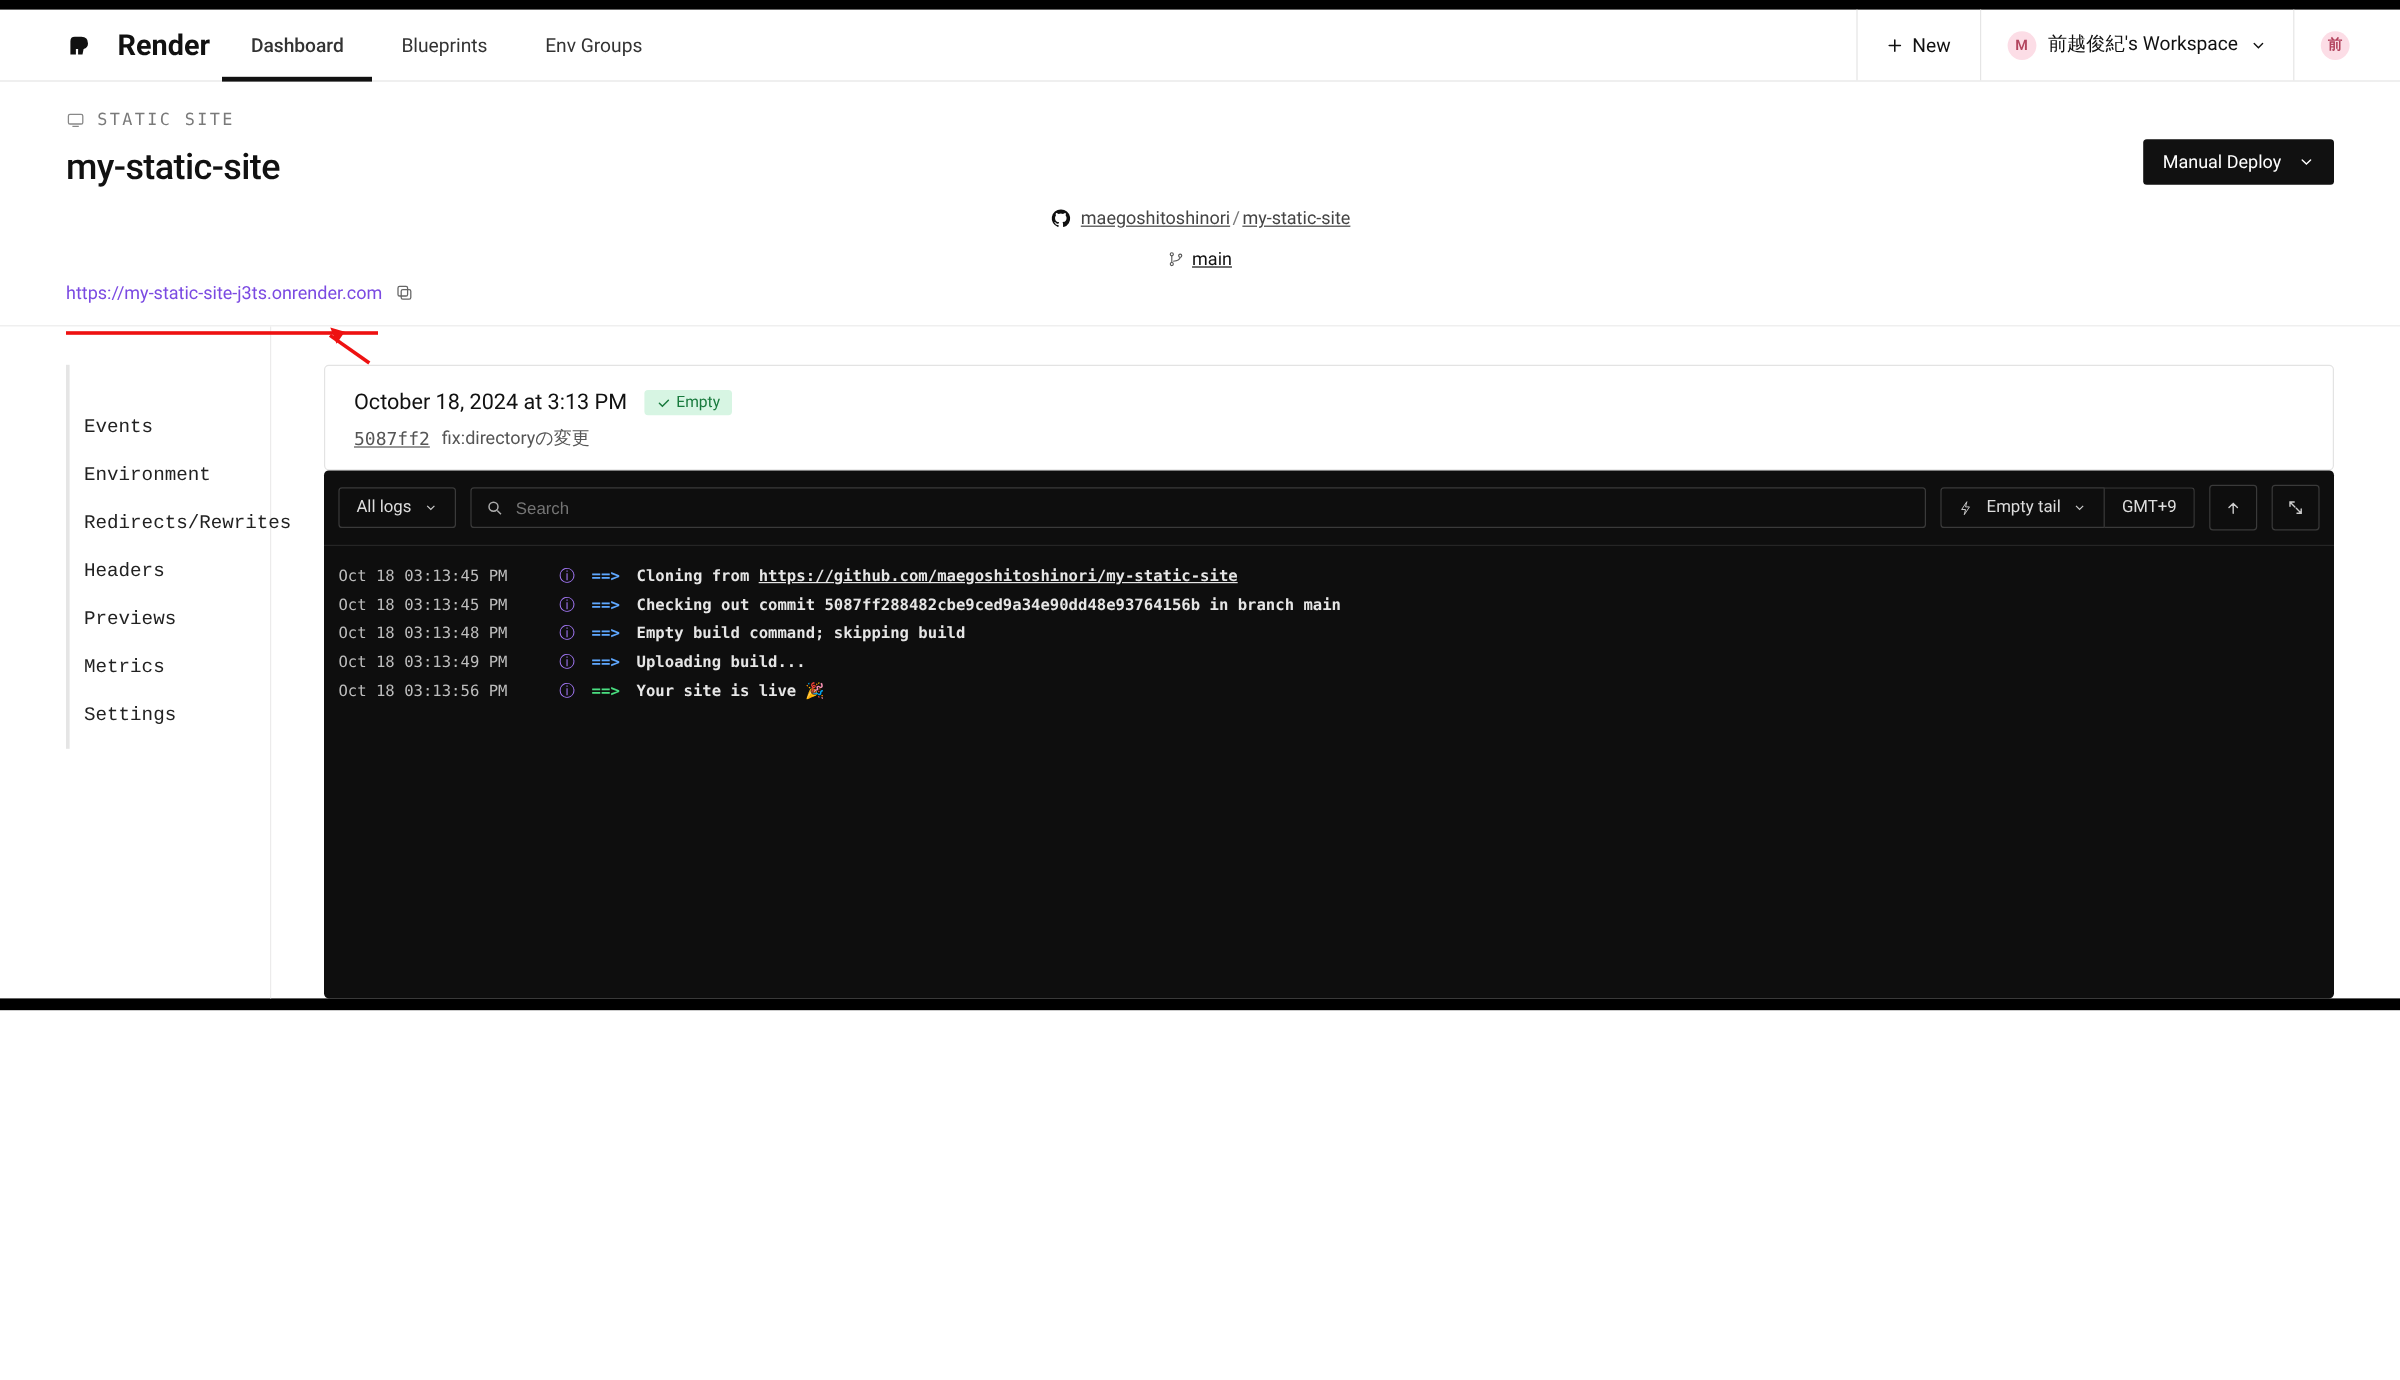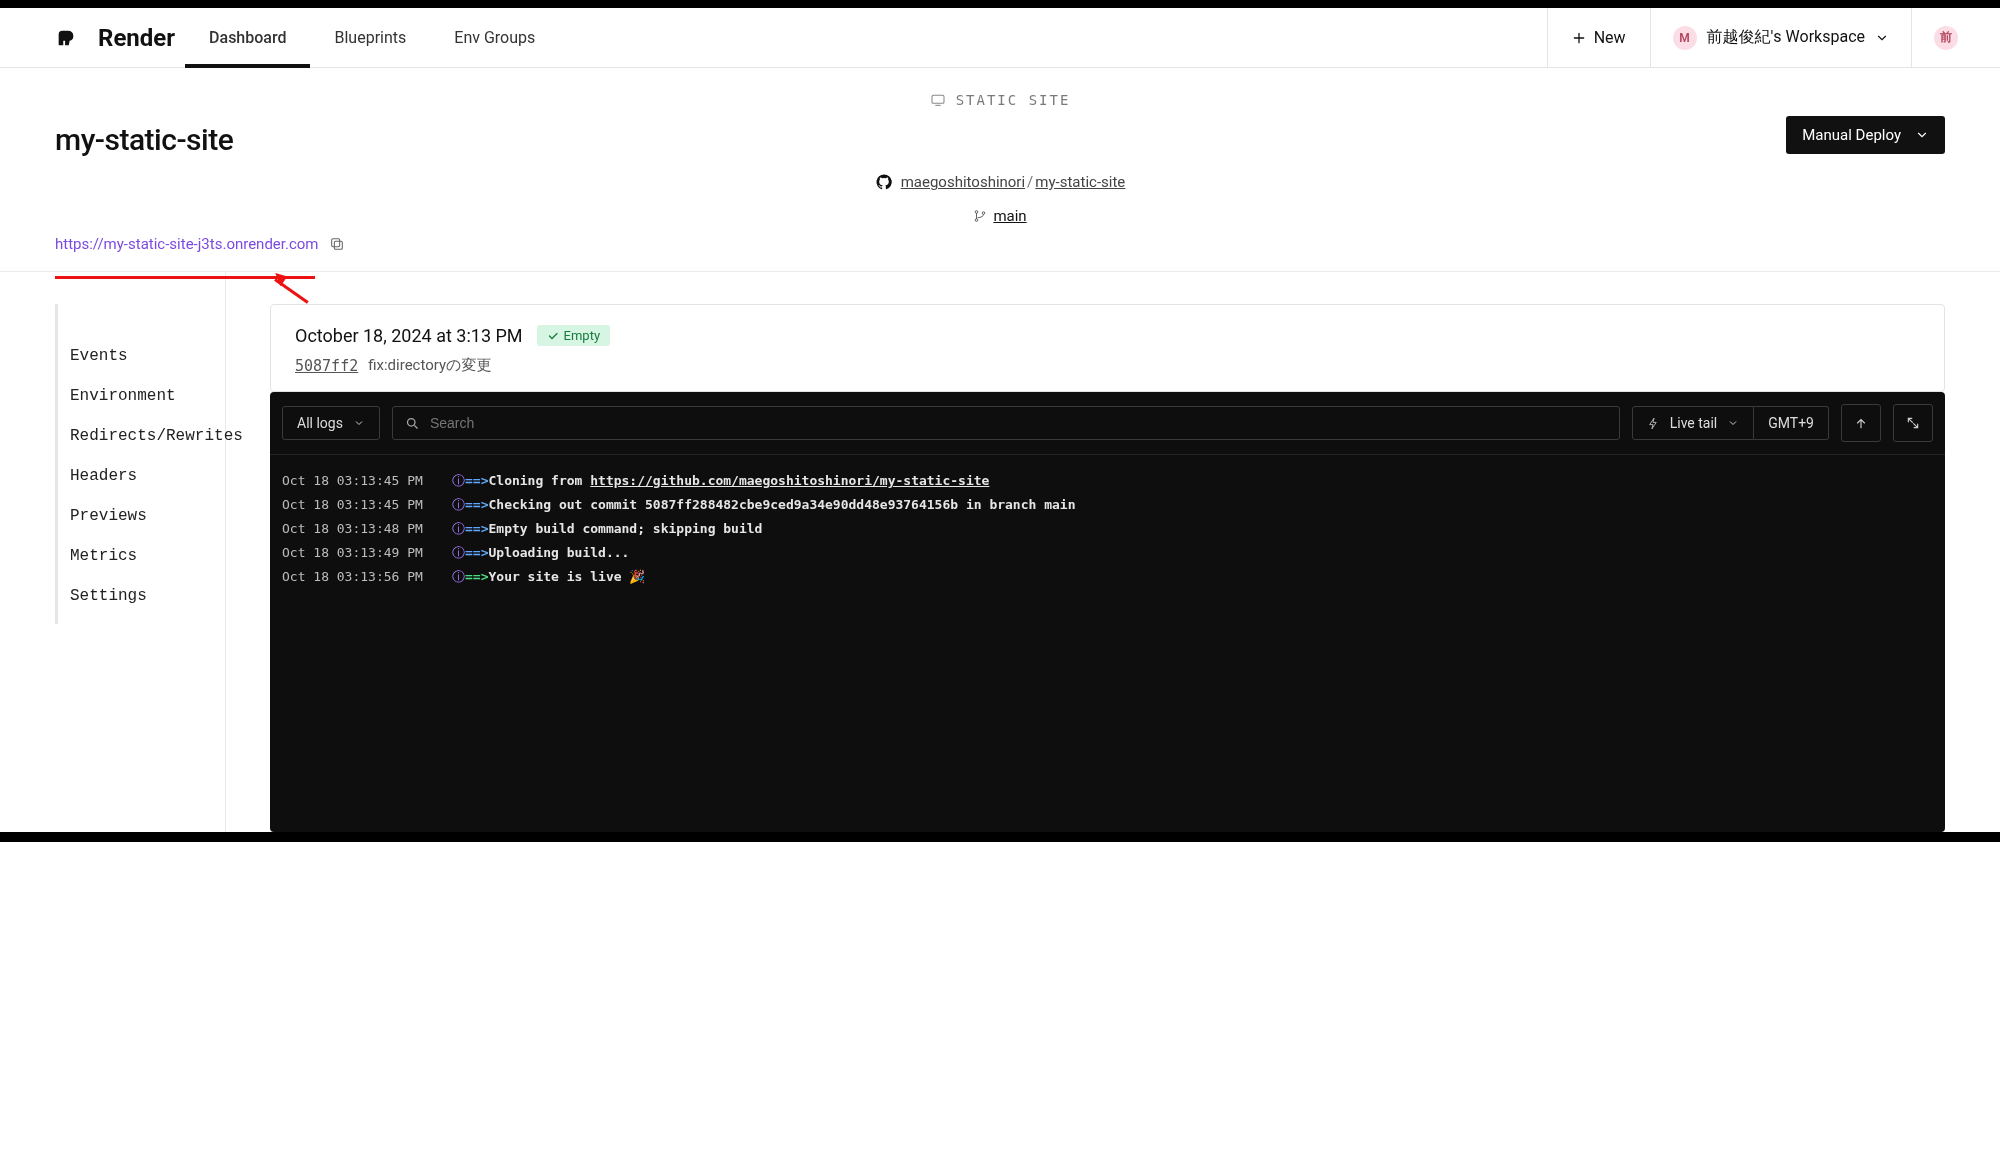--- a/index.html
+++ b/index.html
@@ -15,21 +15,21 @@
   .nav-item.active { font-weight: 500; }
   .nav-item.active::after { content: ""; position: absolute; left: 0; right: 0; bottom: -1px; height: 4px; background: #111; }
   .top-right { margin-left: auto; display: flex; align-items: center; height: 100%; }
   .top-right .sep { width: 1px; height: 100%; background: #e5e5e5; margin: 0; }
   .new-btn { display: flex; align-items: center; gap: 8px; padding: 0 24px; height: 100%; font-size: 16px; cursor: pointer; }
   .ws-btn { display: flex; align-items: center; gap: 10px; padding: 0 22px; height: 100%; font-size: 16px; cursor: pointer; }
   .avatar { width: 24px; height: 24px; border-radius: 50%; background: #fcdde6; color: #b3455f; display:flex; align-items:center; justify-content:center; font-size: 12px; font-weight:600; }
   .avatar-wrap { padding: 0 22px; height:100%; display:flex; align-items:center; cursor:pointer;}
 
   .page-head { padding: 24px 55px 18px; border-bottom: 1px solid #ecebeb; }
-  .type-row { display:flex; align-items:center; gap:10px; color:#7a7a7a; font-family: ui-monospace, monospace; font-size: 14px; letter-spacing: 2px; justify-content: center; }
+  .type-row { display:flex; align-items:center; gap:10px; color:#7a7a7a; font-family: ui-monospace, monospace; font-size: 14px; letter-spacing: 2px; }
   .title { font-size: 30px; font-weight: 500; margin-top: 10px; letter-spacing: -0.5px;}
   .head-row { display:flex; align-items:center; justify-content:space-between; margin-top:4px;}
   .deploy-btn { background:#111; color:#fff; padding: 10px 16px; border-radius: 3px; display:flex; align-items:center; gap:14px; font-size:15px; cursor:pointer;}
   .meta-row { display:flex; align-items:center; gap: 16px; margin-top: 16px; font-size: 15px; flex-direction: column; }
   .meta-row a { color: #444; }
   .gh-link { display:flex; align-items:center; gap:8px;}
   .gh-link .user, .gh-link .repo { text-decoration: underline; }
   .gh-link .slash { padding: 0 2px; color:#777; text-decoration:none;}
   .branch-link { display:flex; align-items:center; gap:6px; text-decoration:underline; cursor:pointer;}
   .url-row { display:flex; align-items:center; gap:10px; margin-top: 10px; font-size: 15px;}
@@ -62,21 +62,21 @@
   .lt-btn { border:1px solid #3a3a3a; border-radius:3px; padding: 8px 14px; display:flex; align-items:center; gap:10px; font-size:14px; cursor:pointer; background:transparent; color:#ddd; }
   .lt-btn-group { display:flex; }
   .lt-btn-group .lt-btn:first-child { border-radius: 3px 0 0 3px; }
   .lt-btn-group .lt-btn:last-child { border-radius: 0 3px 3px 0; border-left: none; }
   .lt-search { flex:1; border:1px solid #3a3a3a; border-radius:3px; display:flex; align-items:center; padding: 8px 12px; gap:10px;}
   .lt-search input { background:transparent; border:none; outline:none; color:#ddd; font-size:14px; flex:1;}
   .lt-right { margin-left:auto; display:flex; align-items:center; gap:12px;}
   .lt-icon-btn { border:1px solid #3a3a3a; border-radius:3px; width:40px; height:38px; display:flex; align-items:center; justify-content:center; cursor:pointer;}
 
   .log-lines { padding: 14px 12px; font-family: ui-monospace, Menlo, Consolas, monospace; font-size: 13px; line-height: 1.85; }
-  .log-line { display:flex; white-space: pre; }
+  .log-line { display:flex; gap: 14px; white-space: pre; }
   .ll-time { color:#bdbdbd; min-width: 170px; }
   .ll-info { color:#a87bff; }
   .ll-arrow { color:#5fa8ff; font-weight:bold;}
   .ll-arrow.green { color:#4ade80; }
   .ll-text { color:#e6e6e6; font-weight:600;}
   .ll-text .url { text-decoration: underline; }
   svg { display:block; }
 </style>
 </head>
 <body>
@@ -212,21 +212,21 @@
               <path d="M20 20l-5-5" stroke="#aaa" stroke-width="2"></path>
             </svg>
           <input placeholder="Search" style="">
         </div>
         <div class="lt-right">
           <div class="lt-btn-group">
             <div class="lt-btn">
               <svg width="13" height="13" viewBox="0 0 24 24">
                   <path d="M13 2L5 14h6l-2 8 8-12h-6l2-8z" stroke="#ccc" stroke-width="1.5" fill="none"></path>
                 </svg>
-              <span>Live tail</span>
+              <span>Empty tail</span>
               <svg width="12" height="12" viewBox="0 0 24 24">
                   <path d="M6 9l6 6 6-6" stroke="#ccc" stroke-width="2" fill="none"></path>
                 </svg>
             </div>
             <div class="lt-btn">
               <span>GMT+9</span>
             </div>
           </div>
           <div class="lt-icon-btn">
             <svg width="14" height="14" viewBox="0 0 24 24">

